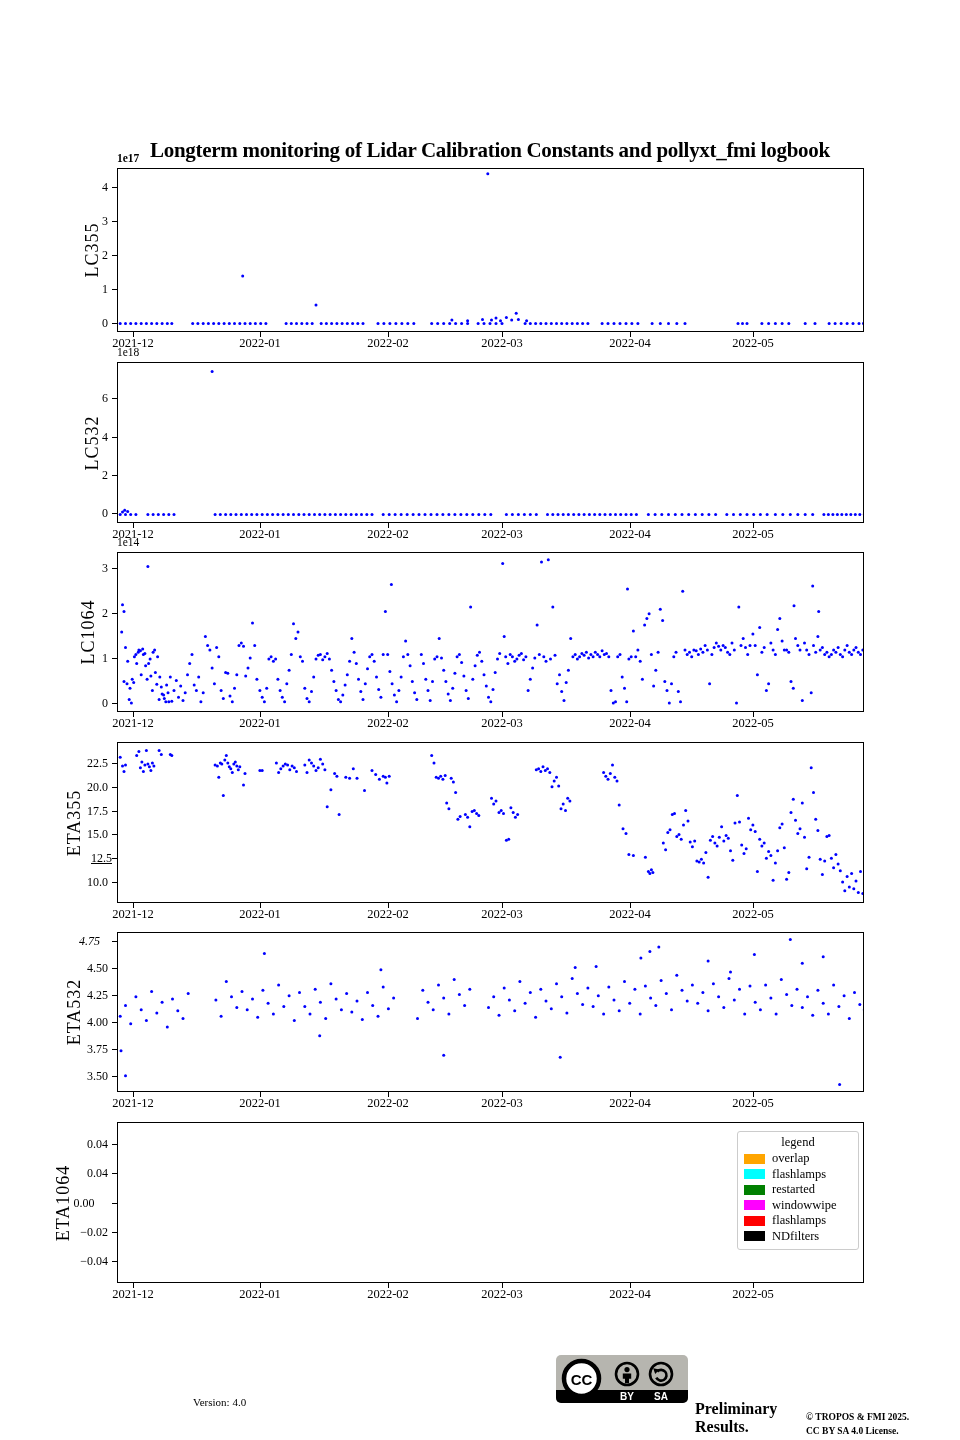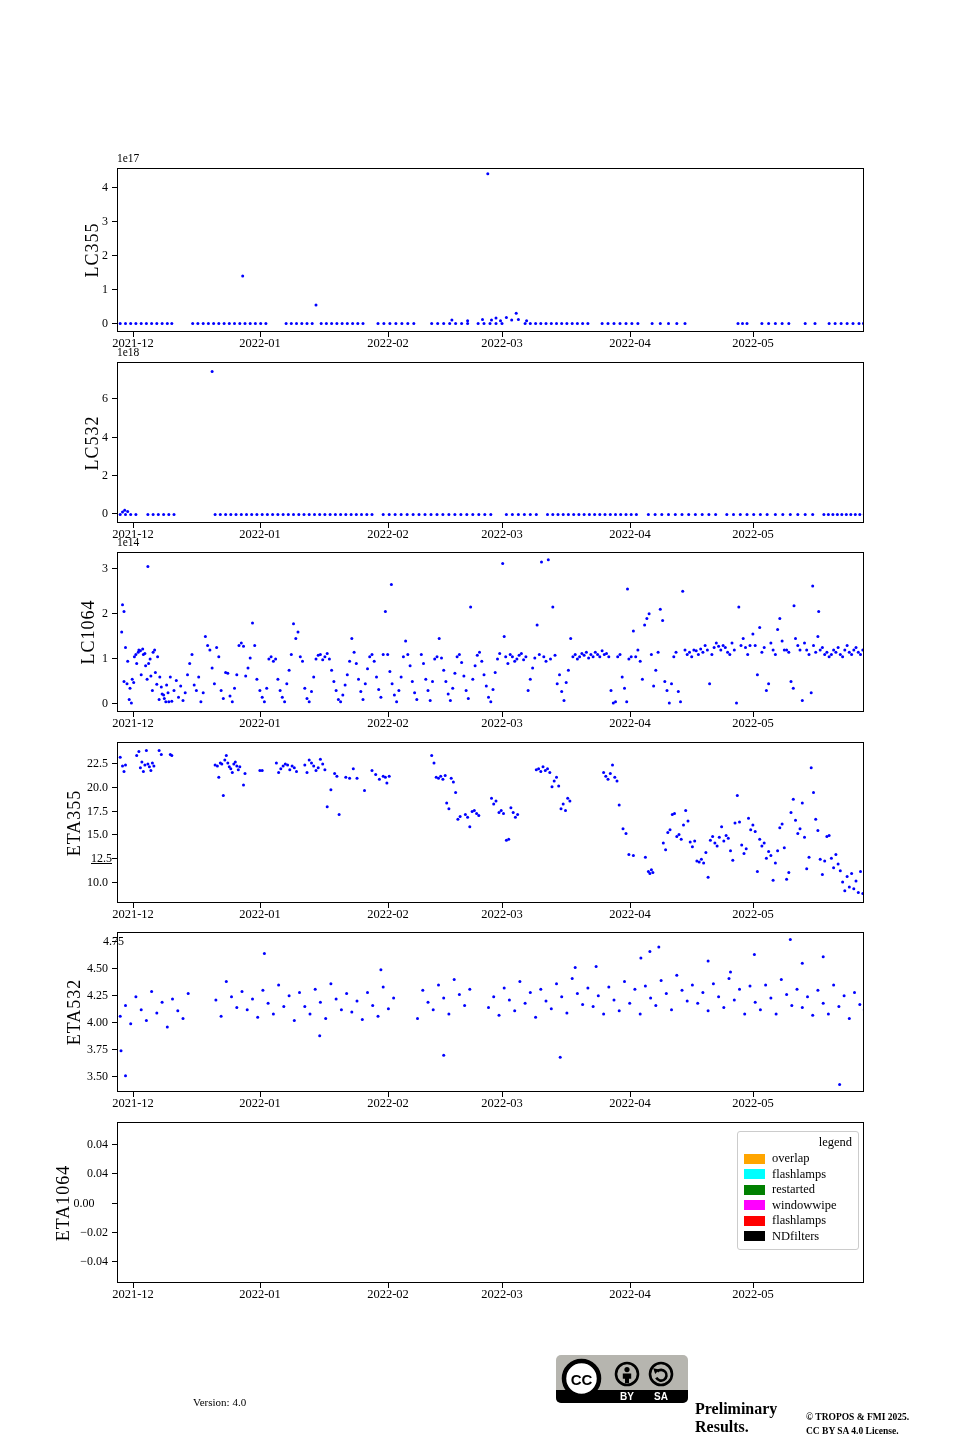--- a/index.html
+++ b/index.html
@@ -12,39 +12,40 @@
   .ytick-line{position:absolute;height:1px;width:5px;background:#000;}
   .xtick-line{position:absolute;width:1px;height:5px;background:#000;}
   .ytick-label{position:absolute;width:48px;text-align:right;font-size:12px;line-height:14px;}
   .xtick-label{position:absolute;width:80px;text-align:center;font-size:12.5px;line-height:14px;}
   .offset-label{position:absolute;font-size:11.5px;}
   .ylabel{position:absolute;width:160px;height:24px;text-align:center;font-size:18px;
           letter-spacing:1px;transform:rotate(-90deg);line-height:24px;}
   .xlabel{position:absolute;left:117px;width:747px;top:1306px;text-align:center;font-size:16.5px;}
   .legend-box{position:absolute;top:8px;right:4px;width:108px;background:#fff;
               border:1px solid #ccc;border-radius:3px;padding:3px 6px 5px 6px;font-size:12.5px;}
-  .legend-title{text-align:right;margin-bottom:1px;}
+  .legend-title{text-align:center;margin-bottom:1px;}
   .legend-row{display:flex;align-items:center;gap:7px;height:15.5px;}
   .legend-swatch{width:21px;height:10px;flex:0 0 21px;}
   .version-text{position:absolute;left:193px;top:1396px;font-size:11px;}
   .cc-badge{position:absolute;left:556px;top:1355px;width:132px;height:48px;}
   .cc-badge .body{position:absolute;left:0;top:0;right:0;bottom:0;background:#b6b5af;border-radius:5px;}
   .cc-badge .strip{position:absolute;left:0;right:0;bottom:0;height:13px;background:#000;
                    border-radius:0 0 5px 5px;}
   .cc-badge .strip-text{position:absolute;bottom:0;height:13px;width:26px;color:#fff;
                    font-family:"Liberation Sans",sans-serif;font-weight:bold;font-size:10px;
                    line-height:13px;text-align:center;}
   .cc-badge svg{position:absolute;}
   .prelim{position:absolute;left:695px;top:1400px;font-weight:bold;font-size:16px;line-height:17.5px;}
   .copyright{position:absolute;left:806px;top:1410px;font-weight:bold;font-size:9.5px;line-height:14px;}
 </style>
 </head>
 <body>
 
 <div class="fig">
+  <div class="title">Longterm monitoring of Lidar Calibration Constants and pollyxt_fmi logbook</div>
 
   <div id="plots">
       <div class="plot-frame" style="left: 117px; top: 168px; width: 747px; height: 164px;">
         <svg width="745" height="162" viewBox="0 0 745 162">
           <circle cx="2.2" cy="154.5" r="1.5" fill="#0000ff"></circle>
           <circle cx="7.5" cy="154.5" r="1.5" fill="#0000ff"></circle>
           <circle cx="12.7" cy="154.5" r="1.5" fill="#0000ff"></circle>
           <circle cx="17.9" cy="154.5" r="1.5" fill="#0000ff"></circle>
           <circle cx="23.2" cy="154.5" r="1.5" fill="#0000ff"></circle>
           <circle cx="28.4" cy="154.5" r="1.5" fill="#0000ff"></circle>
@@ -175,21 +176,21 @@
       <div class="xtick-line" style="left: 260px; top: 332px;"></div>
       <div class="xtick-label" style="left: 220px; top: 336px;">2022-01</div>
       <div class="xtick-line" style="left: 388px; top: 332px;"></div>
       <div class="xtick-label" style="left: 348px; top: 336px;">2022-02</div>
       <div class="xtick-line" style="left: 502px; top: 332px;"></div>
       <div class="xtick-label" style="left: 462px; top: 336px;">2022-03</div>
       <div class="xtick-line" style="left: 630px; top: 332px;"></div>
       <div class="xtick-label" style="left: 590px; top: 336px;">2022-04</div>
       <div class="xtick-line" style="left: 753px; top: 332px;"></div>
       <div class="xtick-label" style="left: 713px; top: 336px;">2022-05</div>
-      <div class="offset-label" style="left: 117px; top: 152px;">1e17</div>
+      <div class="offset-label" style="left: 117px; top: 152px; font-weight: bold;">1e17</div>
       <div class="ylabel" style="left: 12px; top: 238px;">LC355</div>
       <div class="plot-frame" style="left: 117px; top: 362px; width: 747px; height: 161px;">
         <svg width="745" height="159" viewBox="0 0 745 159">
           <circle cx="2.2" cy="151.4" r="1.5" fill="#0000ff"></circle>
           <circle cx="7.5" cy="151.4" r="1.5" fill="#0000ff"></circle>
           <circle cx="12.7" cy="151.4" r="1.5" fill="#0000ff"></circle>
           <circle cx="17.9" cy="151.4" r="1.5" fill="#0000ff"></circle>
           <circle cx="29.9" cy="151.4" r="1.5" fill="#0000ff"></circle>
           <circle cx="35.1" cy="151.4" r="1.5" fill="#0000ff"></circle>
           <circle cx="40.3" cy="151.4" r="1.5" fill="#0000ff"></circle>
@@ -1139,21 +1140,21 @@
       <div class="ytick-label" style="left: 60px; top: 1069px;">3.50</div>
       <div class="ytick-line" style="left: 112px; top: 1049px;"></div>
       <div class="ytick-label" style="left: 60px; top: 1042px;">3.75</div>
       <div class="ytick-line" style="left: 112px; top: 1022px;"></div>
       <div class="ytick-label" style="left: 60px; top: 1015px;">4.00</div>
       <div class="ytick-line" style="left: 112px; top: 995px;"></div>
       <div class="ytick-label" style="left: 60px; top: 988px;">4.25</div>
       <div class="ytick-line" style="left: 112px; top: 968px;"></div>
       <div class="ytick-label" style="left: 60px; top: 961px;">4.50</div>
       <div class="ytick-line" style="left: 112px; top: 941px;"></div>
-      <div class="ytick-label" style="left: 76px; top: 934px;">4.75</div>
+      <div class="ytick-label" style="left: 52px; top: 934px; font-style: italic;">4.75</div>
       <div class="xtick-line" style="left: 133px; top: 1092px;"></div>
       <div class="xtick-label" style="left: 93px; top: 1096px;">2021-12</div>
       <div class="xtick-line" style="left: 260px; top: 1092px;"></div>
       <div class="xtick-label" style="left: 220px; top: 1096px;">2022-01</div>
       <div class="xtick-line" style="left: 388px; top: 1092px;"></div>
       <div class="xtick-label" style="left: 348px; top: 1096px;">2022-02</div>
       <div class="xtick-line" style="left: 502px; top: 1092px;"></div>
       <div class="xtick-label" style="left: 462px; top: 1096px;">2022-03</div>
       <div class="xtick-line" style="left: 630px; top: 1092px;"></div>
       <div class="xtick-label" style="left: 590px; top: 1096px;">2022-04</div>

